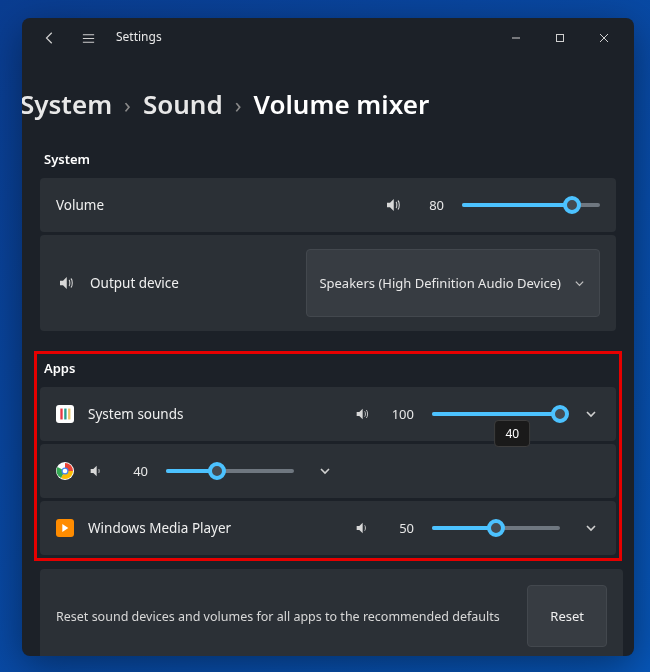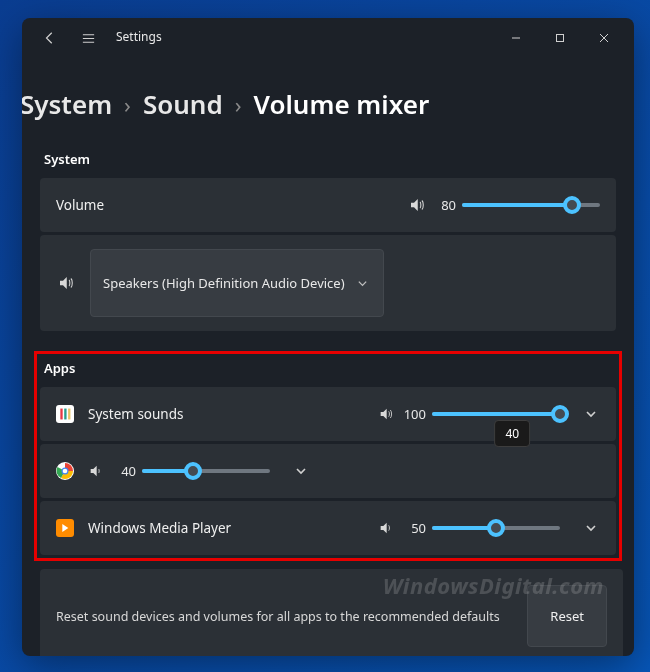--- a/index.html
+++ b/index.html
@@ -39,21 +39,21 @@
   .crumb-sep { color:#8a8a8a; font-size:22px; font-weight:400; }
   .section-h { font-size:13px; font-weight:600; padding: 6px 0 10px 22px; color:#fff; }
   .cards { padding: 0 18px; display:flex; flex-direction:column; gap:3px; }
   .card {
     background:#2b3036; border-radius:4px;
     padding: 14px 16px; display:flex; align-items:center;
     min-height: 54px; gap:14px;
   }
   .card .icon { width:20px; color:#d8d8d8; display:flex; justify-content:center; }
   .card .label { flex:1; font-size:13.5px; color:#f0f0f0; }
-  .slider-wrap { display:flex; align-items:center; gap:6px; position:relative; }
+  .slider-wrap { display:flex; align-items:center; gap:18px; position:relative; }
   .vol-num { font-size:13px; color:#e8e8e8; min-width:24px; text-align:right; }
   .slider { position:relative; width:138px; height:20px; }
   .track { position:absolute; left:0; right:0; top:50%; height:4px; background:#6f7780; border-radius:2px; transform:translateY(-50%); }
   .fill { position:absolute; left:0; top:50%; height:4px; background:#4cc2ff; border-radius:2px; transform:translateY(-50%); }
   .thumb {
     position:absolute; top:50%; width:18px; height:18px; border-radius:50%;
     background:#444b52; border:4px solid #4cc2ff;
     transform:translate(-50%,-50%);
   }
   .tooltip {
@@ -160,20 +160,21 @@
         </div>
       </div>
 
       <div class="card">
         <span class="icon">
           <svg viewBox="0 0 24 24" width="18" height="18" fill="currentColor">
               <path d="M4 9v6h4l5 5V4L8 9H4z"></path>
               <path d="M16 8c1.5 1 1.5 7 0 8M18.5 6c2.5 2 2.5 10 0 12" stroke="currentColor" fill="none" stroke-width="1.4"></path>
             </svg>
         </span>
+        <span class="label">Output device</span>
         <div class="dropdown">
           <span>Speakers (High Definition Audio Device)</span>
           <span class="chev">
               <svg viewBox="0 0 12 12" width="11" height="11" stroke="currentColor" fill="none" stroke-width="1.4">
                 <path d="M2 4l4 4 4-4"></path>
               </svg>
             </span>
         </div>
       </div>
 
@@ -276,18 +277,15 @@
         </div>
 
       </div>
     </div>
 
     <div class="reset-row">
       <span class="txt">Reset sound devices and volumes for all apps to the recommended defaults</span>
       <div class="reset-btn">Reset</div>
     </div>
 
-    <div class="watermark">
-      <span>WindowsDigital.com</span>
-    </div>
 
   </div>
 </div>
 
 </body></html>

